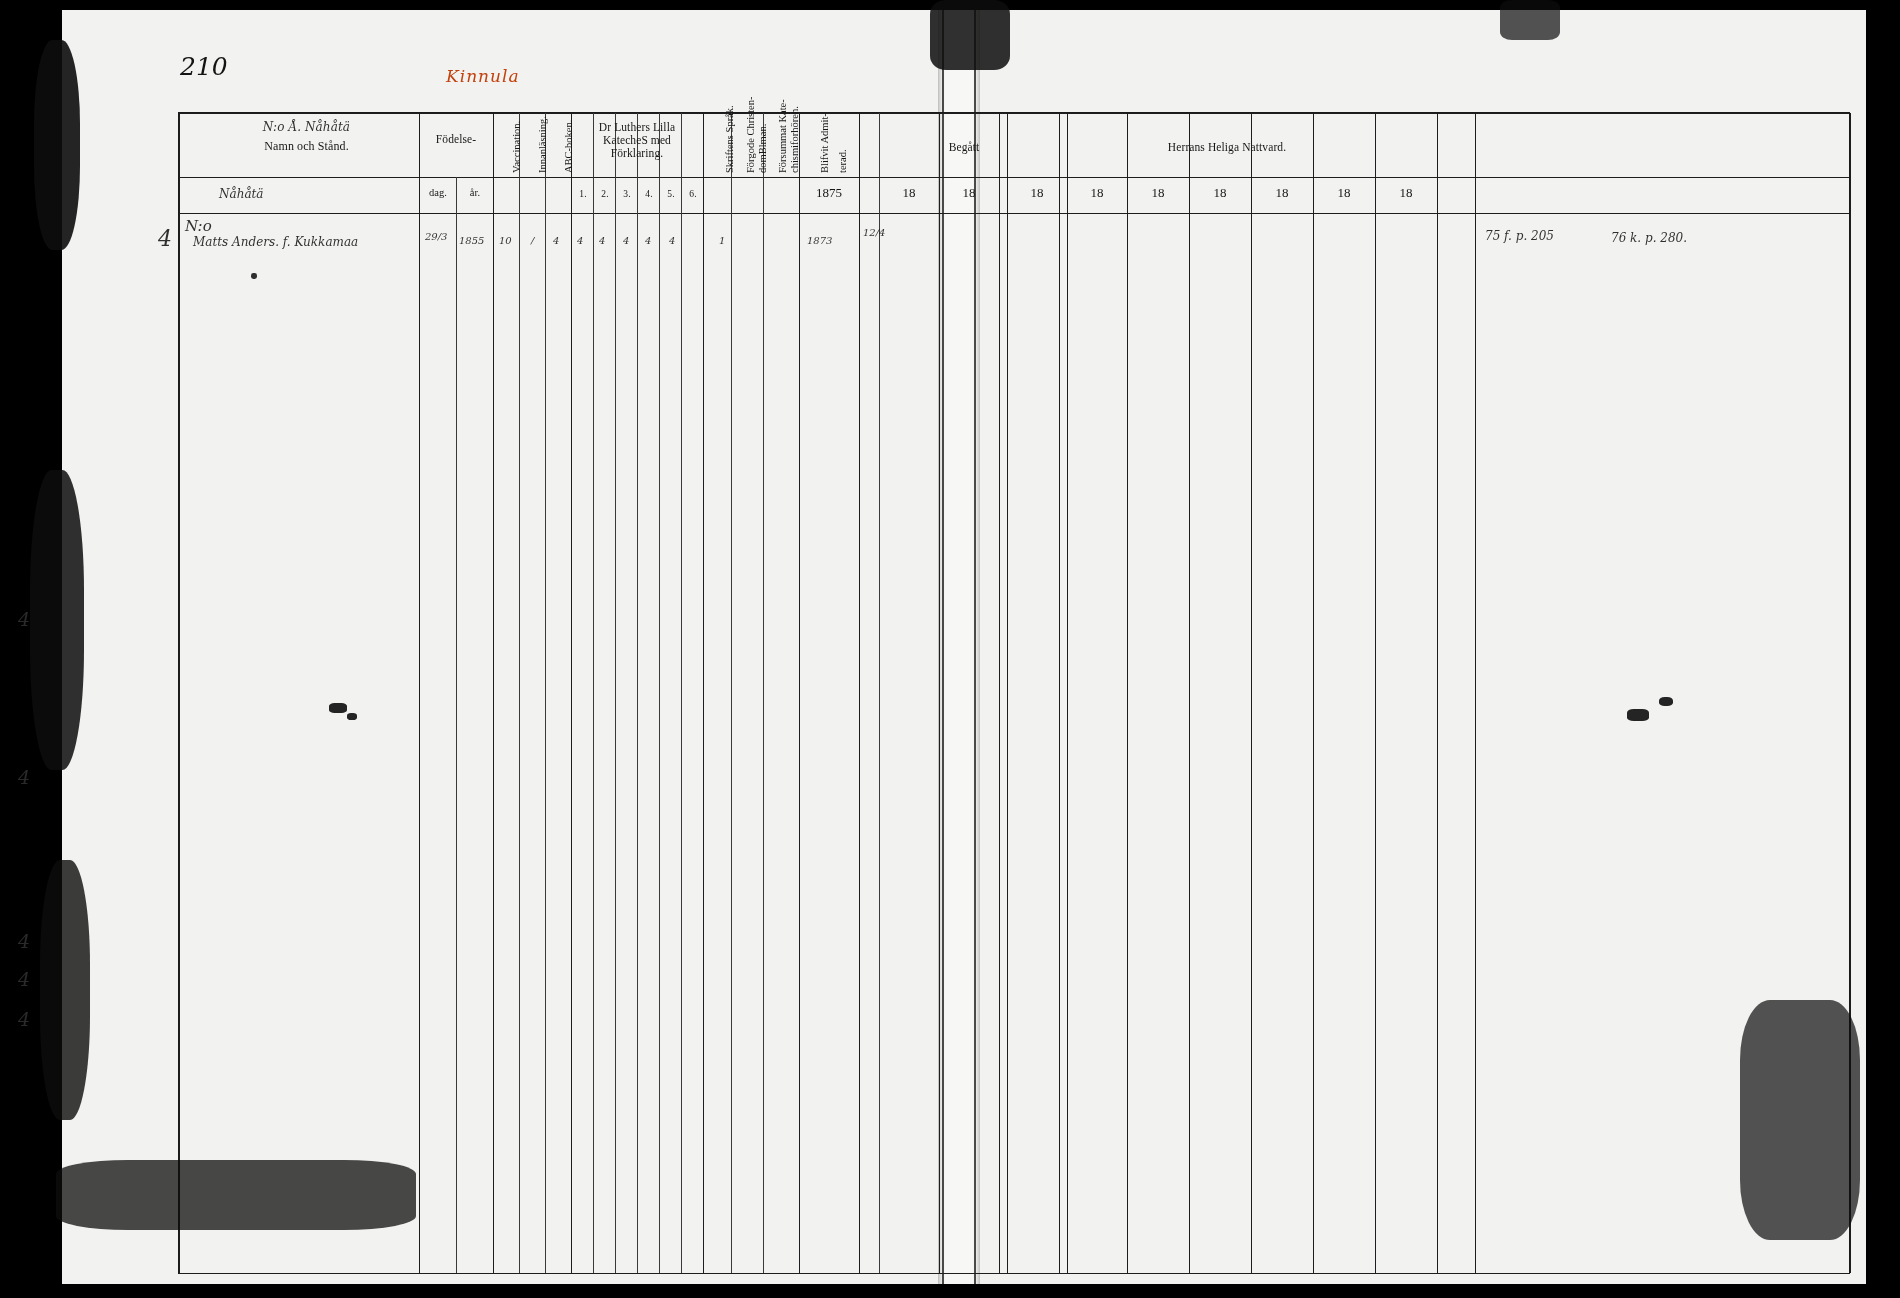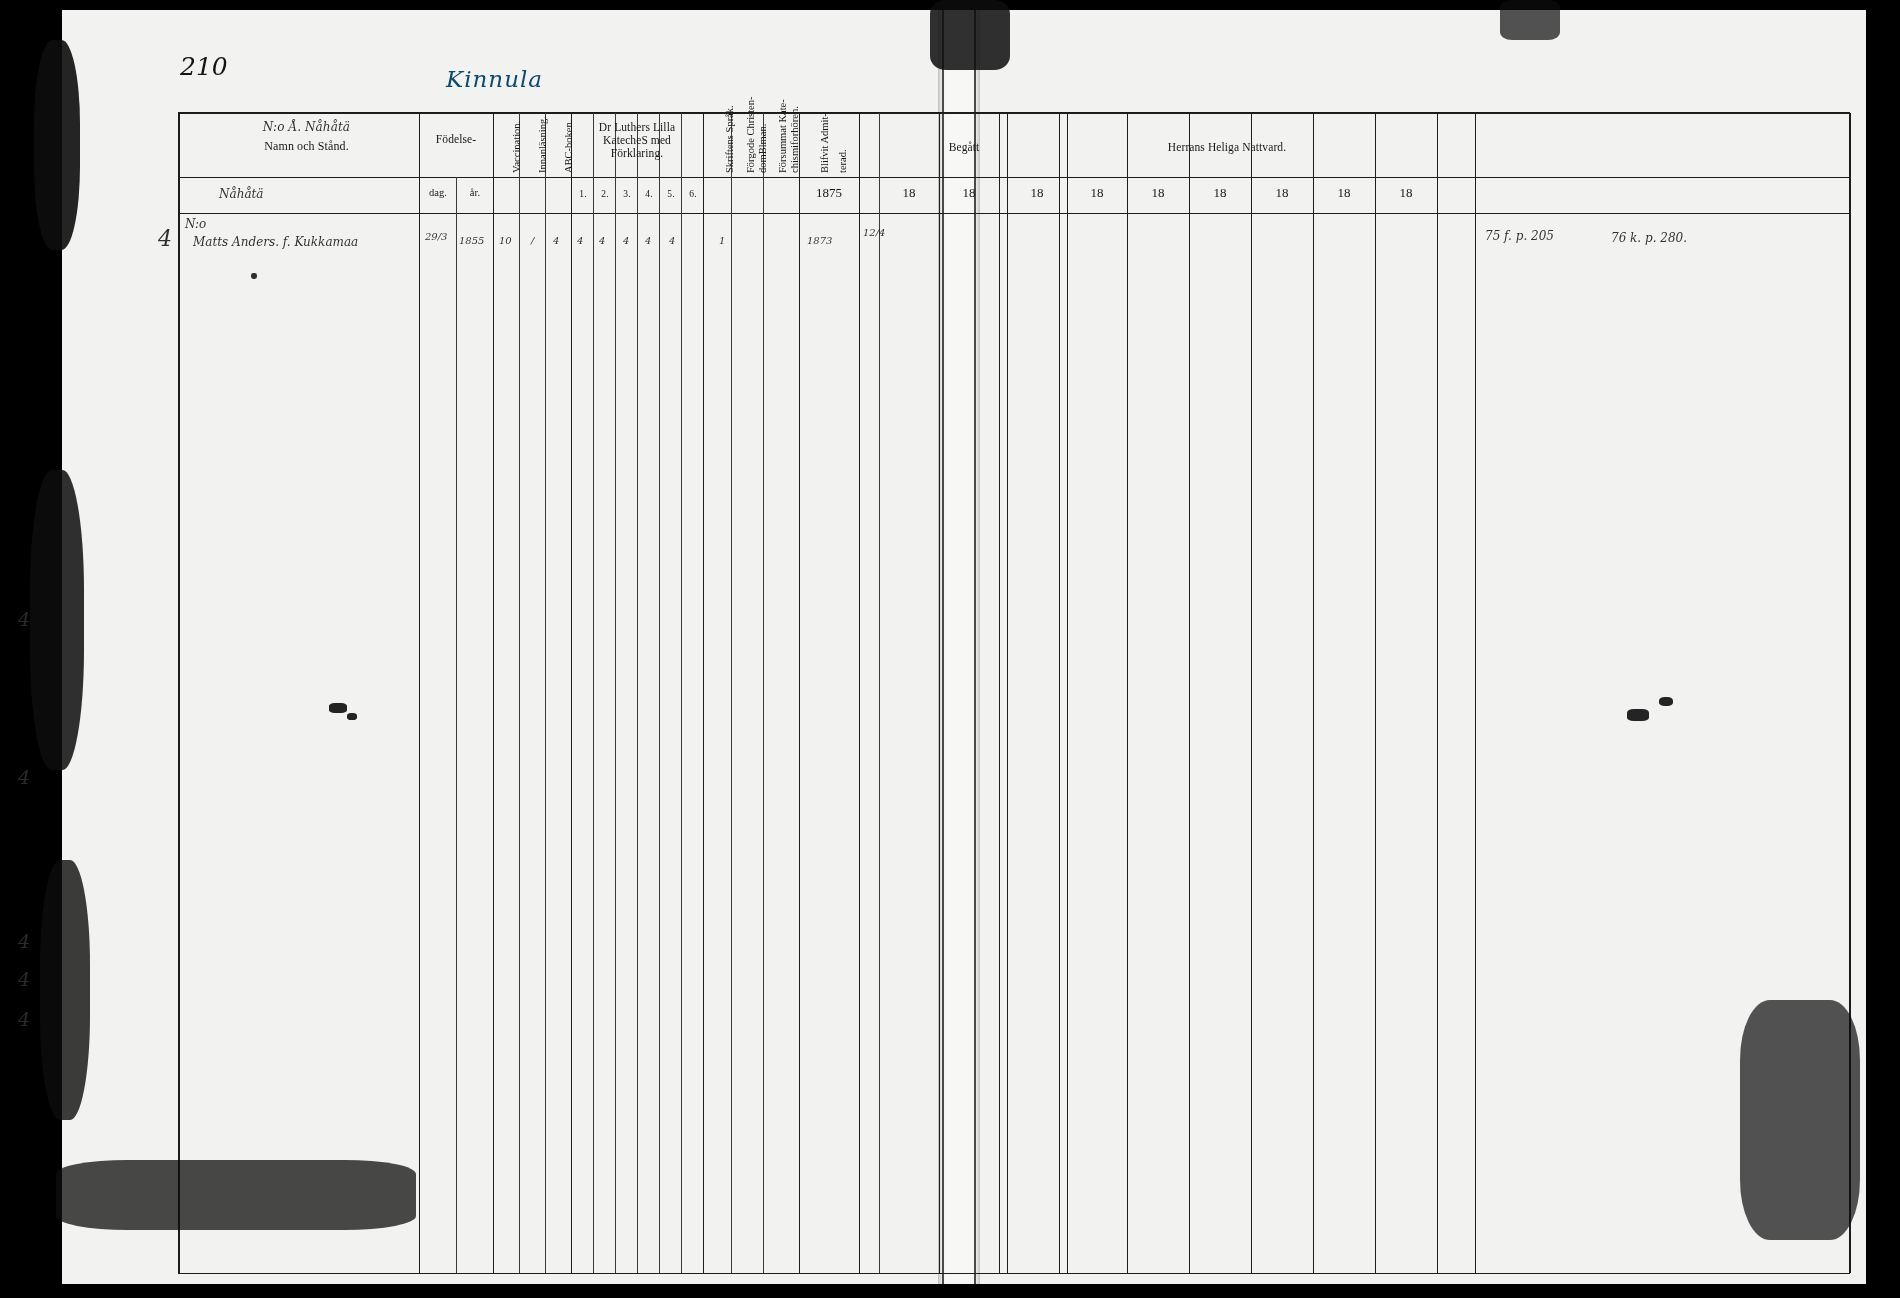--- a/index.html
+++ b/index.html
@@ -118,38 +118,38 @@
   .hand {
     position: absolute;
     font-family: "DejaVu Serif", serif;
     font-style: italic;
     color: #151515;
     white-space: nowrap;
   }
   .hand.big { font-size: 22px; }
   .hand.mid { font-size: 12px; }
   .hand.sm  { font-size: 10px; }
-  .hand.xs  { font-size: 12px; }
+  .hand.xs  { font-size: 15px; }
   .blur { filter: blur(.35px); opacity: .88; }
 
   .pagenum {
     position: absolute;
     left: 122px; top: 48px;
     font-family: "DejaVu Serif", serif;
     font-style: italic;
     font-size: 25px;
     color: #141414;
   }
   .village {
     position: absolute;
     left: 388px; top: 62px;
     font-family: "DejaVu Serif", serif;
     font-style: italic;
-    font-size: 23px;
-    color: #0c4a6e;
+    font-size: 17px;
+    color: #c2410c;
     letter-spacing: 1px;
     filter: blur(.4px);
   }
   .margin-marks {
     position: absolute;
     left: 18px;
     font-family: "DejaVu Serif", serif;
     font-style: italic;
     font-size: 19px;
     color: #2a2a2a;

